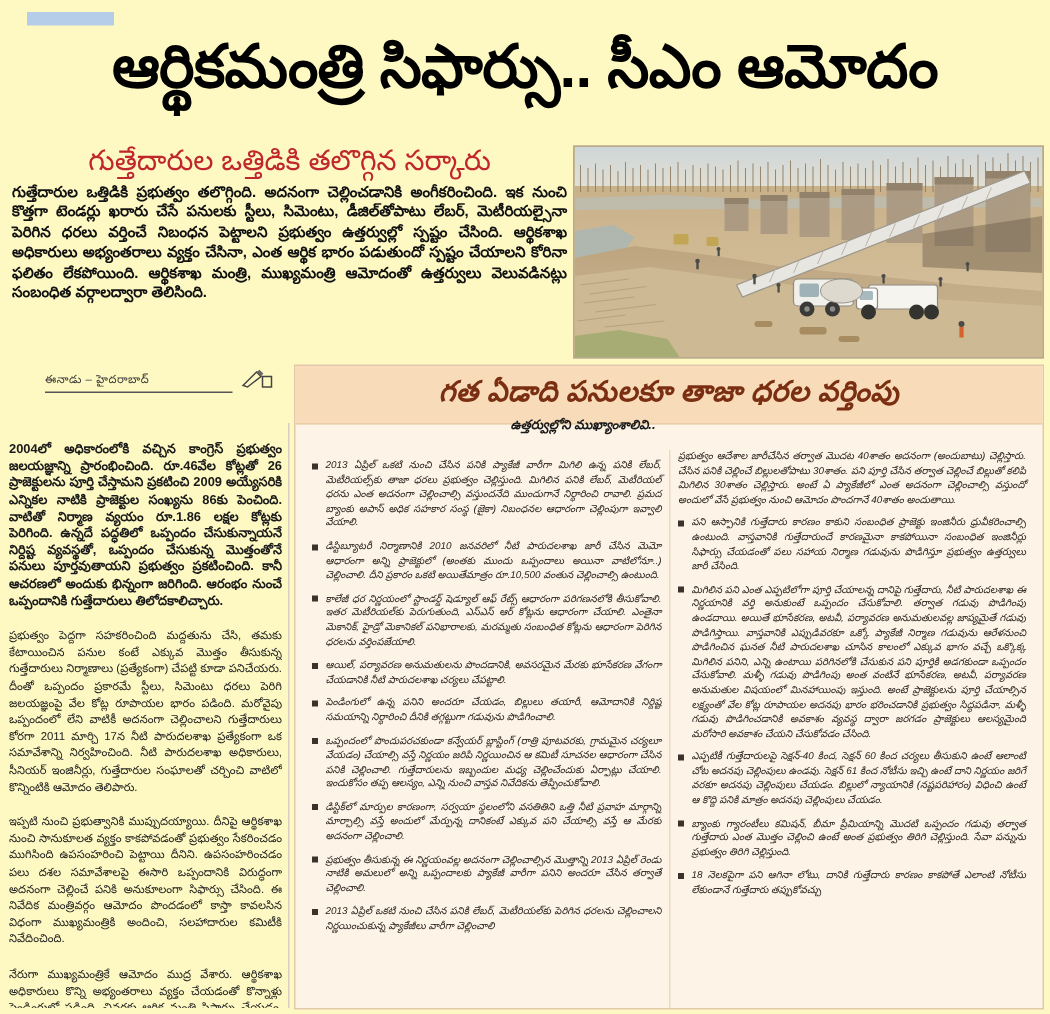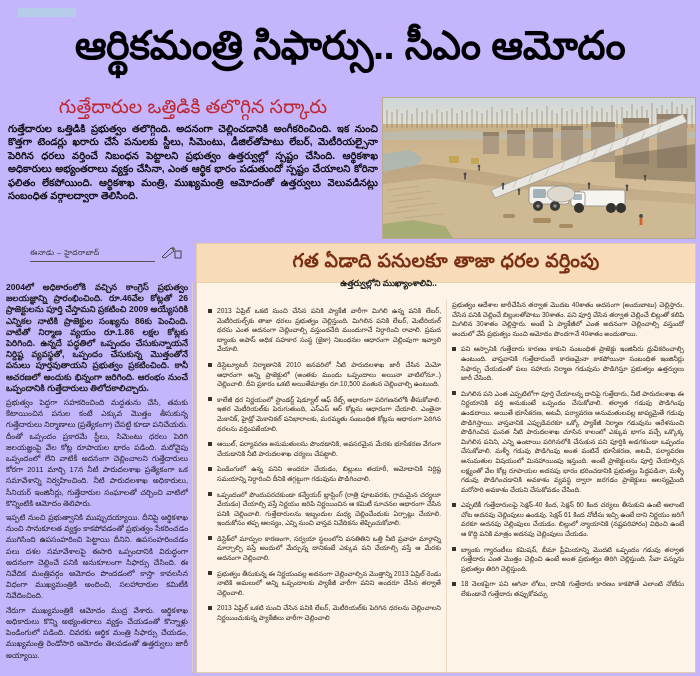--- a/index.html
+++ b/index.html
@@ -2,21 +2,21 @@
 <html><head>
 <meta charset="utf-8">
 <style>
   html,body{margin:0;padding:0;}
   body{
     width:700px;height:676px;
     background:#ffffff;
     font-family:"Liberation Sans","DejaVu Sans",sans-serif;
     overflow:hidden;position:relative;
   }
-  .page{position:relative;width:700px;height:676px;background:#c4b5fd;}
+  .page{position:relative;width:700px;height:676px;background:#fef9c3;}
 
   
   .blue-tab{position:absolute;left:18px;top:8px;width:58px;height:9px;background:#b6cdea;}
 
   
   .headline{
     position:absolute;left:0;top:21px;width:700px;height:58px;
     display:flex;align-items:center;justify-content:center;
     font-size:40px;font-weight:bold;color:#000;
     letter-spacing:-.5px;white-space:nowrap;
@@ -52,30 +52,30 @@
     overflow:hidden;background:#cdb68e;border:1px solid #b9a98d;
   }
   .photo svg{display:block;width:100%;height:100%;}
 
   
   .article-col{
     position:absolute;left:6px;top:282px;width:182px;height:390px;
     font-size:7.6px;line-height:11.2px;color:#1a1a1a;
     text-align:justify;overflow:hidden;
   }
-  .article-col p{margin:0 0 3px 0;}
+  .article-col p{margin:12px 0 3px 0;}
   .article-col .lead{font-weight:bold;font-size:8.6px;}
 
   
   .vrule{position:absolute;left:192px;top:282px;width:1px;height:390px;background:#d8cfc2;}
 
   
   .panel{
     position:absolute;left:196px;top:243px;width:500px;height:430px;
-    background:#fdf4e7;border:1px solid #e2c9a8;box-sizing:border-box;
+    background:#fdf4e7;border:1px solid #e2c9a8;box-sizing:border-box;font-style:italic;
   }
   .panel-head{
     height:38px;background:#f8dcba;
     display:flex;align-items:center;justify-content:center;
     border-bottom:1px solid #eccfa8;
   }
   .panel-head-text{
     font-size:19px;font-weight:bold;color:#7a2e12;white-space:nowrap;
     letter-spacing:.3px;
   }

